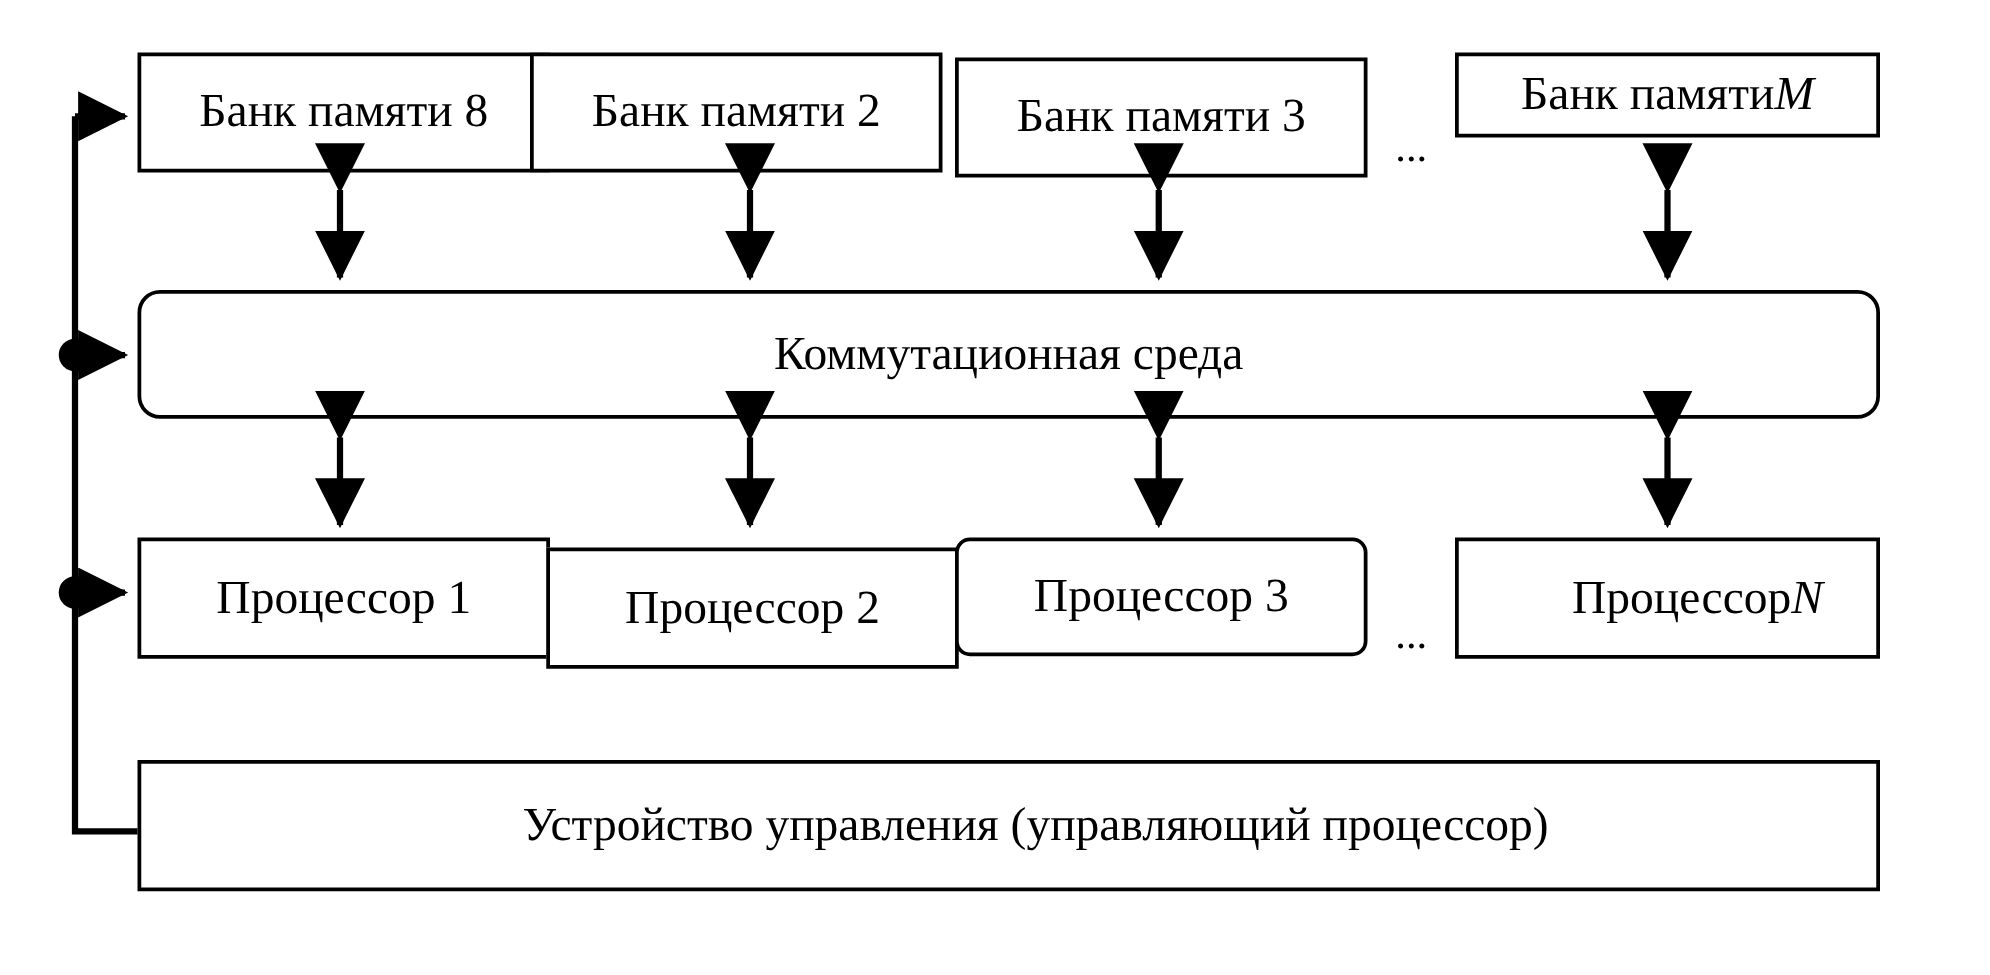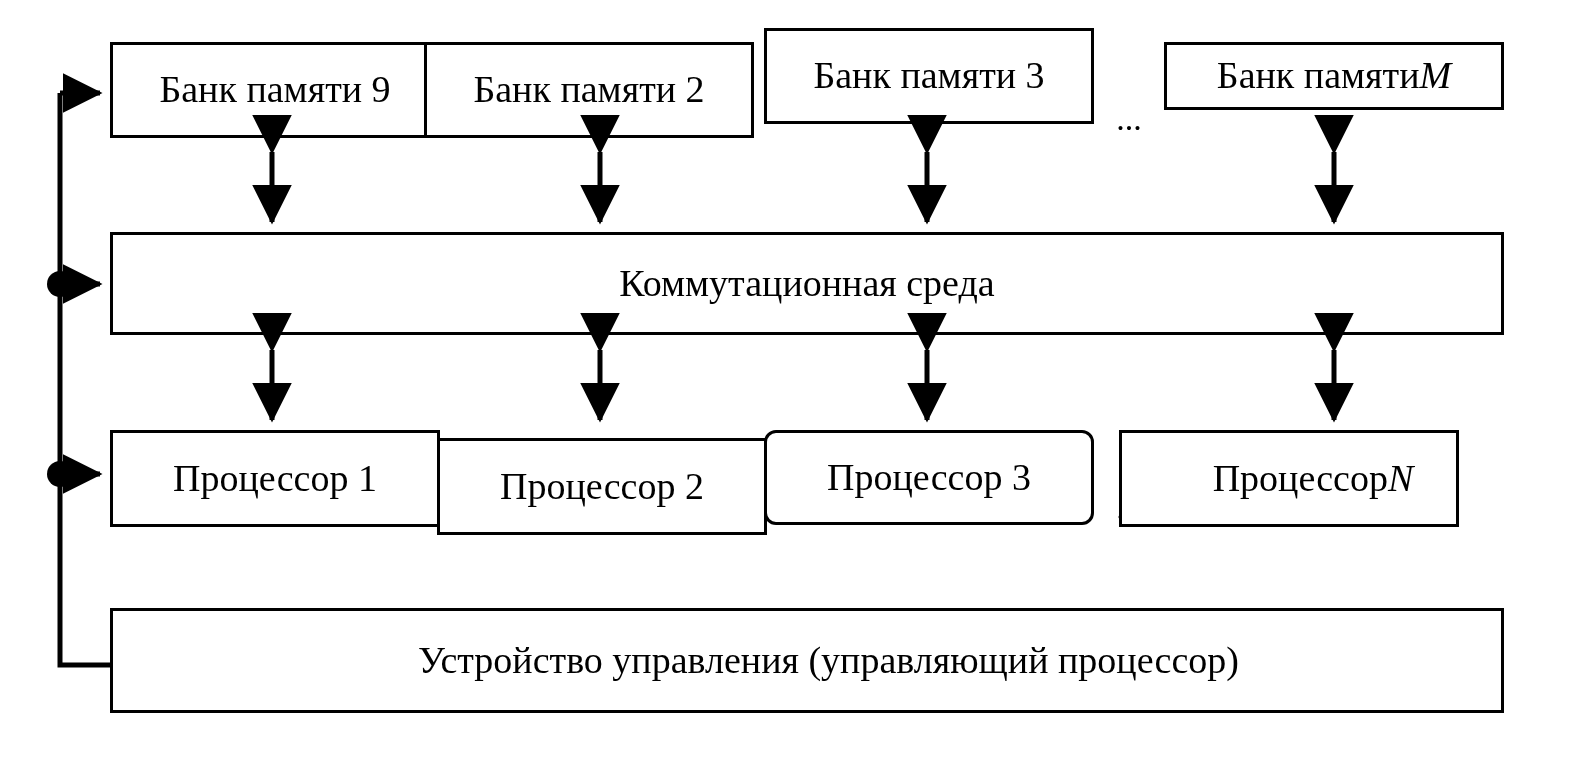--- a/index.html
+++ b/index.html
@@ -52,53 +52,53 @@
     height: 780px;
     pointer-events: none;
   }
 </style>
 </head>
 <body>
 
 <div id="canvas">
 
   <div class="box" style="left:110px; top:42px; width:330px; height:96px;">
-    <span>Банк памяти 9</span>
+    <span>Банк памяти 8</span>
   </div>
   <div class="box" style="left:424px; top:42px; width:330px; height:96px;">
     <span>Банк памяти 2</span>
   </div>
-  <div class="box" style="left:764px; top:28px; width:330px; height:96px;">
+  <div class="box" style="left:764px; top:46px; width:330px; height:96px;">
     <span>Банк памяти 3</span>
   </div>
   <div class="ellipsis" style="left:1094px; top:42px; width:70px; height:96px; padding-bottom:14px;">
     <span>...</span>
   </div>
   <div class="box" style="left:1164px; top:42px; width:340px; height:68px;">
     <span>Банк памяти </span>
       <span class="ital">M</span>
   </div>
 
-  <div class="box" style="left:110px; top:232px; width:1394px; height:103px;">
+  <div class="box" style="left:110px; top:232px; width:1394px; height:103px;border-radius:18px;">
     <span>Коммутационная среда</span>
   </div>
 
   <div class="box" style="left:110px; top:430px; width:330px; height:97px;align-items:center;">
     <span>Процессор 1</span>
   </div>
   <div class="box" style="left:437px; top:438px; width:330px; height:97px;">
     <span>Процессор 2</span>
   </div>
   <div class="box" style="left:764px; top:430px; width:330px; height:95px;border-radius:12px;">
     <span>Процессор 3</span>
   </div>
   <div class="ellipsis" style="left:1094px; top:430px; width:70px; height:97px; padding-bottom:14px;">
     <span>...</span>
   </div>
-  <div class="box" style="left:1119px; top:430px; width:340px; height:97px;padding-left:48px;">
+  <div class="box" style="left:1164px; top:430px; width:340px; height:97px;padding-left:48px;">
     <span>Процессор </span>
       <span class="ital">N</span>
   </div>
 
   <div class="box" style="left:110px; top:608px; width:1394px; height:105px;padding-left:43px;">
     <span>Устройство управления (управляющий процессор)</span>
   </div>
 
   <svg class="overlay" viewBox="0 0 1592 780">
     <defs>

